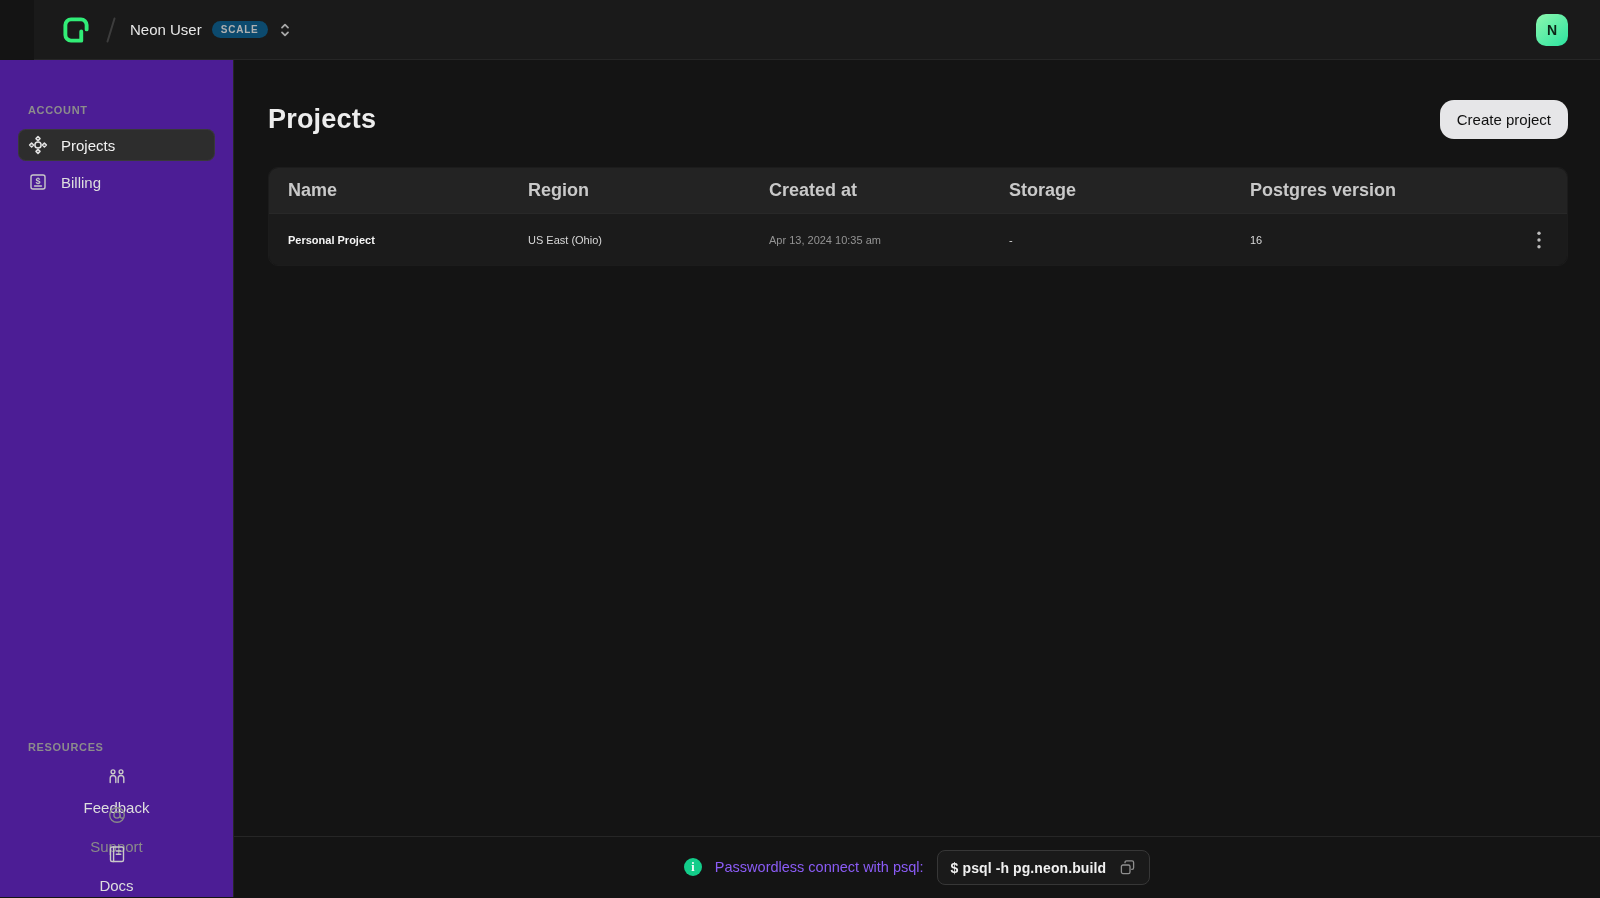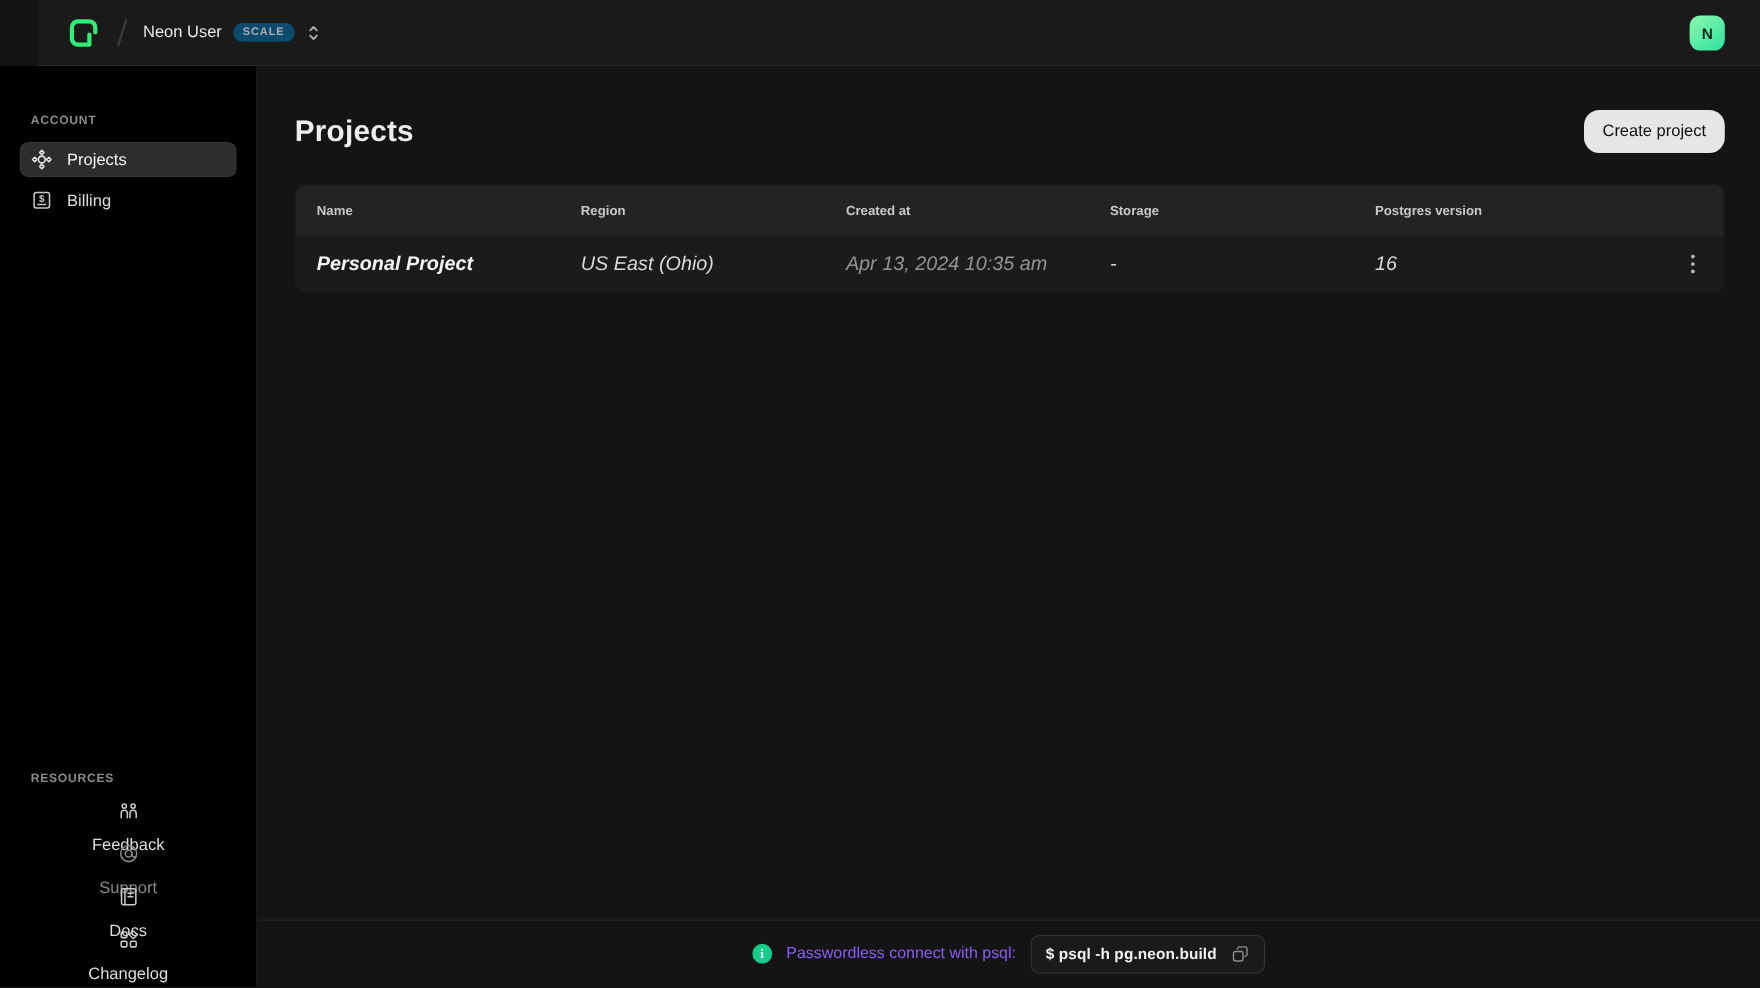--- a/index.html
+++ b/index.html
@@ -28,21 +28,21 @@
   .avatar {
     width:32px; height:32px; border-radius:10px;
     background:linear-gradient(140deg, #8df7ae 0%, #2ce3a0 100%);
     color:#0c2417; font-size:14px; font-weight:700;
     display:flex; align-items:center; justify-content:center; cursor:pointer;
   }
 
   
   .app { display:flex; height:837px; }
   .sidebar {
-    width:234px; background:#000000; border-right:1px solid #262626;
+    width:234px; background:#4c1d95; border-right:1px solid #262626;
     display:flex; flex-direction:column;
   }
   .side-top { padding:44px 28px 0; }
   .side-bottom { margin-top:auto; padding:0 28px 14px; }
   .section-label {
     font-size:11px; font-weight:700; letter-spacing:0.06em;
     color:#8c8c8c; margin-bottom:13px;
   }
   .nav-item {
     height:32px; display:flex; align-items:center; gap:13px;
@@ -67,23 +67,23 @@
     font-size:15px; font-weight:500; border:none; border-radius:14px;
     padding:11px 17px; cursor:pointer;
   }
 
   .projects-table {
     margin-top:28px; border-radius:10px; overflow:hidden;
     border:1px solid rgba(255,255,255,0.035);
   }
   .tgrid { display:grid; grid-template-columns:240px 241px 240px 241px 1fr 56px; align-items:center; }
   .thead { background:#232323; height:45px; }
-  .th { padding-left:19px; font-size:12px; font-weight:600; color:#c9c9c9; }
+  .th { padding-left:19px; font-size:18px; font-weight:600; color:#c9c9c9; }
   .trow { background:#1b1b1b; height:52px; border-top:1px solid #282828; cursor:pointer; }
-  .td { padding-left:19px; font-size:18px; color:#d9d9d9;font-style:italic; }
+  .td { padding-left:19px; font-size:11px; color:#d9d9d9; }
   .td.name { font-weight:700; color:#f5f5f5; }
   .td.created { color:#949494; }
   .kebab-btn {
     width:28px; height:28px; border:none; background:transparent; border-radius:6px;
     display:flex; align-items:center; justify-content:center; cursor:pointer; justify-self:center;
   }
 
   
   .footer {
     position:absolute; left:0; right:0; bottom:0; height:61px;
@@ -91,21 +91,21 @@
     display:flex; align-items:center; justify-content:center; gap:13px;
   }
   .info-dot {
     width:18px; height:18px; border-radius:50%; background:#13cd8a;
     display:flex; align-items:center; justify-content:center;
     color:#ffffff; font-size:12px; font-weight:700; font-family:"Liberation Serif", serif;
     flex:0 0 18px;
   }
   .footer-msg { font-size:14.5px; color:#8b5cf6; }
   .cmd-box {
-    display:flex; align-items:center; gap:13px;
+    display:flex; align-items:flex-end; gap:13px;
     border:1px solid #373737; background:#1a1a1a; border-radius:8px;
     padding:8px 13px; cursor:pointer;
   }
   .cmd-text { font-size:14px; font-weight:700; color:#f0f0f0; letter-spacing:0.1px; }
   .copy-btn { background:none; border:none; padding:0; cursor:pointer; display:flex; }
 
   svg { display:block; }
 </style>
 </head>
 <body>
@@ -197,31 +197,20 @@
           <svg width="20" height="20" viewBox="0 0 20 20" fill="none" stroke="#c9c9c9" stroke-width="1.4" stroke-linecap="round" stroke-linejoin="round">
             <rect x="3.5" y="3" width="13" height="14.5" rx="1.5"></rect>
             <line x1="6.6" y1="3" x2="6.6" y2="17.5"></line>
             <line x1="9.3" y1="7" x2="13.8" y2="7"></line>
             <line x1="9.3" y1="10.2" x2="13.8" y2="10.2"></line>
           </svg>
         </span>
         <span>Docs</span>
       </div>
 
-      <div class="nav-item">
-        <span class="ico">
-          <svg width="20" height="20" viewBox="0 0 20 20" fill="none" stroke="#c9c9c9" stroke-width="1.4" stroke-linejoin="round">
-            <rect x="3.2" y="3.2" width="5.2" height="5.2" rx="1"></rect>
-            <rect x="3.2" y="11.6" width="5.2" height="5.2" rx="1"></rect>
-            <rect x="11.6" y="11.6" width="5.2" height="5.2" rx="1"></rect>
-            <rect x="11.6" y="3.2" width="5.2" height="5.2" rx="1" transform="rotate(45 14.2 5.8)"></rect>
-          </svg>
-        </span>
-        <span>Changelog</span>
-      </div>
     </div>
   </nav>
 
   <main class="main">
     <div class="main-header">
       <h1 class="page-title">Projects</h1>
       <button class="create-btn">Create project</button>
     </div>
 
     <section class="projects-table">

